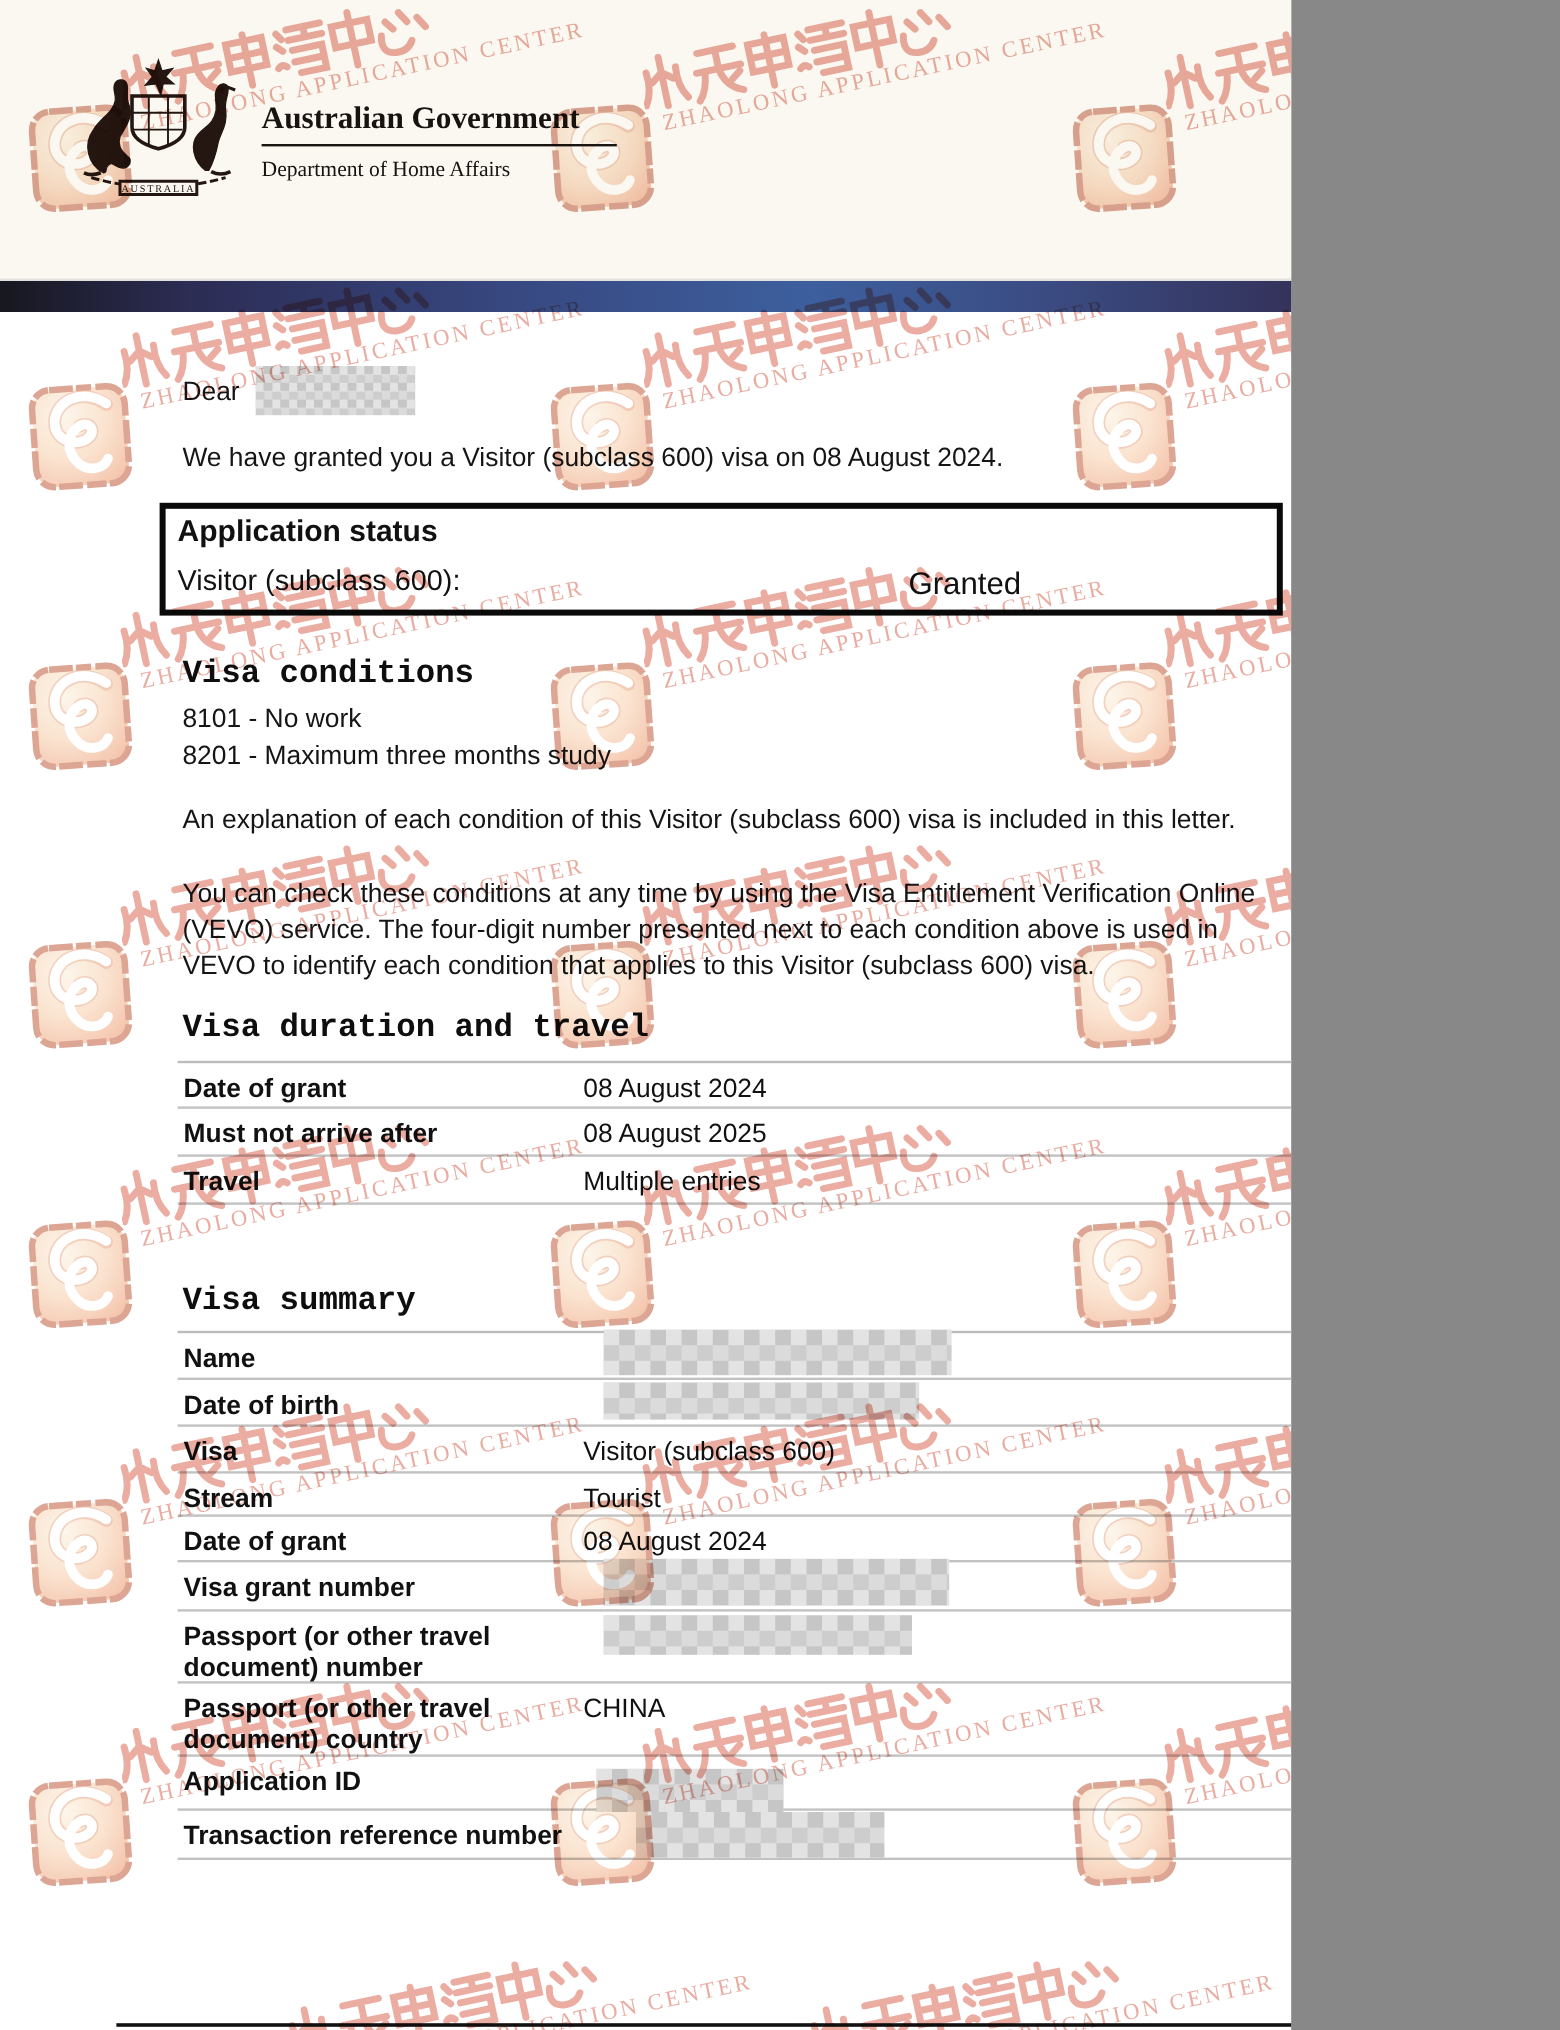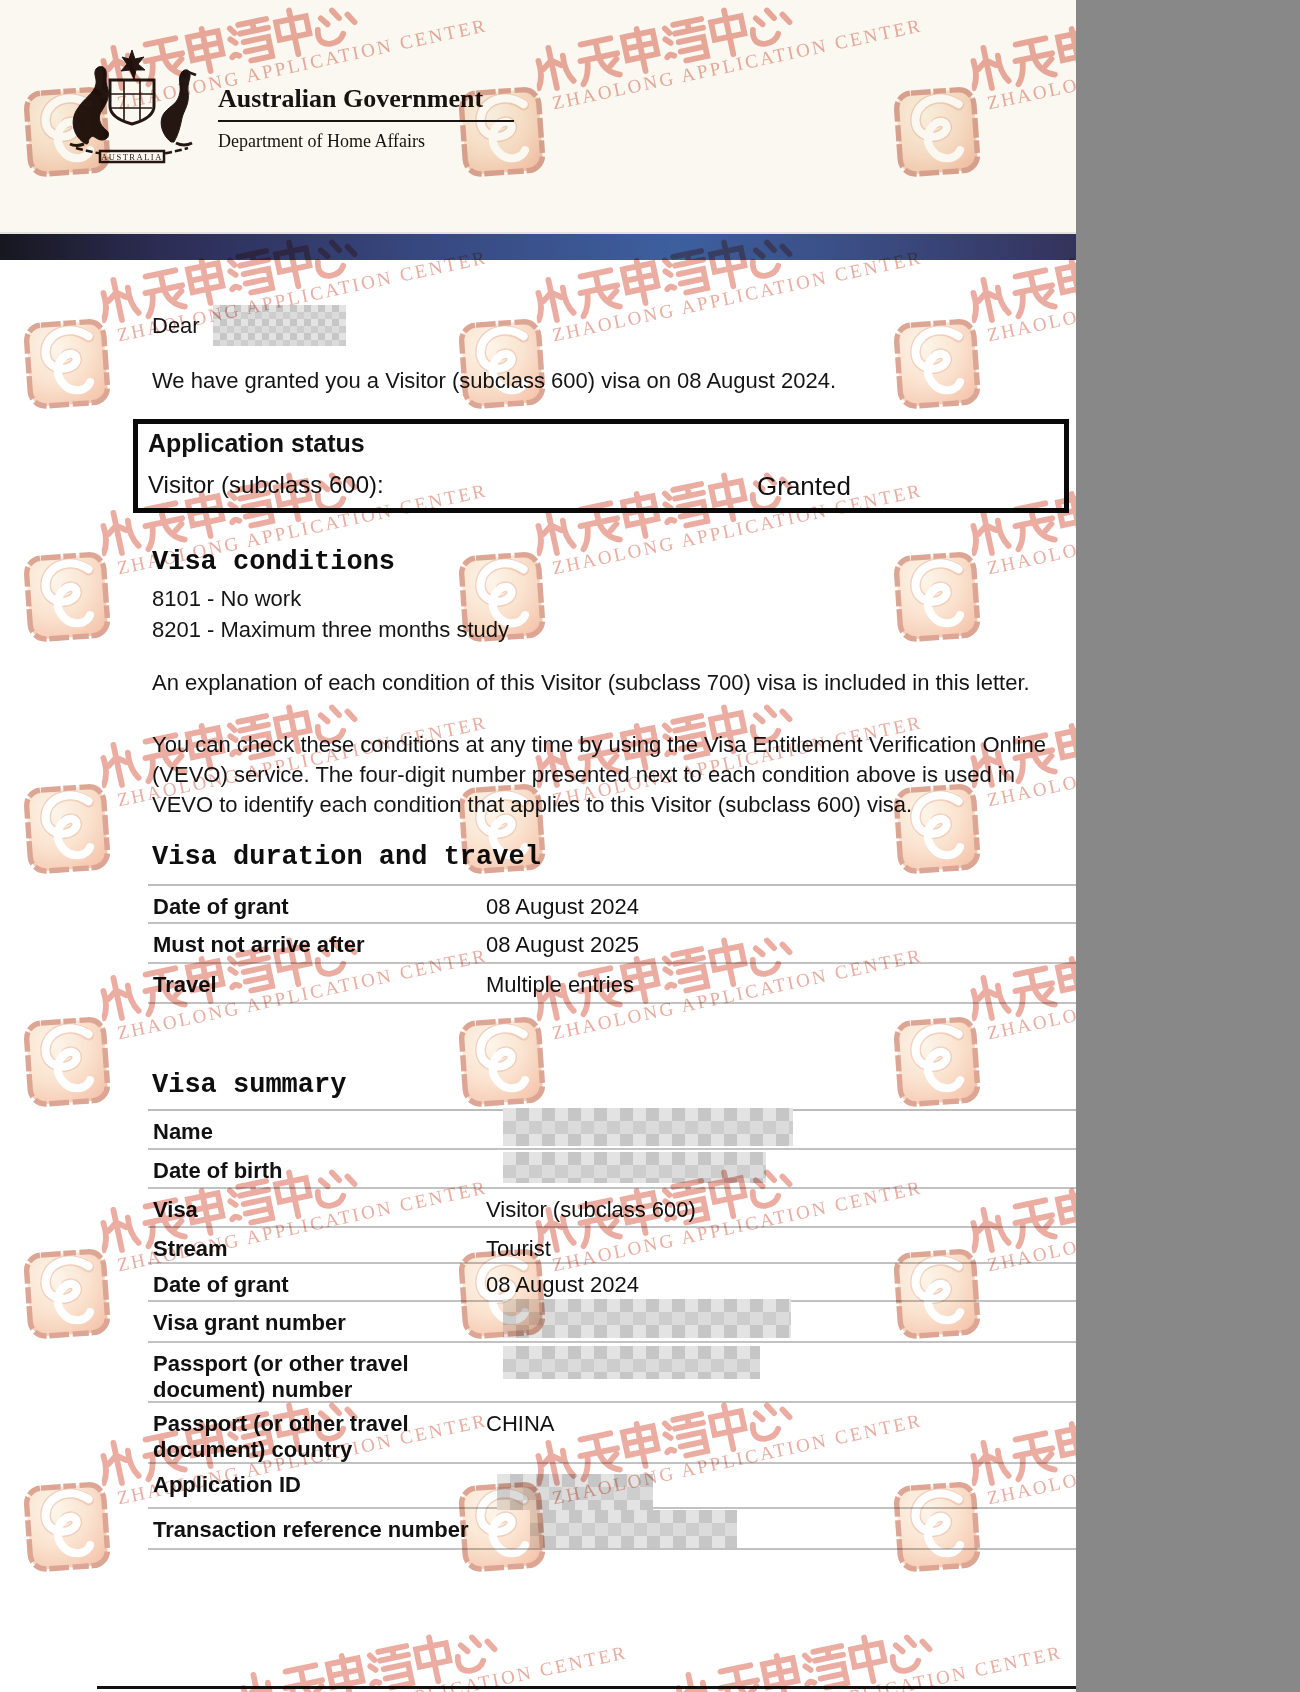--- a/index.html
+++ b/index.html
@@ -117,21 +117,21 @@
     <div class="status-box">
       <div class="status-title">Application status</div>
       <div class="status-label">Visitor (subclass 600):</div>
       <div class="status-value">Granted</div>
     </div>
 
     <div class="h2" style="top:547px">Visa conditions</div>
     <div class="bodyline" style="top:584px">8101 - No work</div>
     <div class="bodyline" style="top:615px">8201 - Maximum three months study</div>
 
-    <div class="bodyline" style="top:668px">An explanation of each condition of this Visitor (subclass 700) visa is included in this letter.</div>
+    <div class="bodyline" style="top:668px">An explanation of each condition of this Visitor (subclass 600) visa is included in this letter.</div>
     <div class="bodyline" style="top:730px">You can check these conditions at any time by using the Visa Entitlement Verification Online
 (VEVO) service. The four-digit number presented next to each condition above is used in
 VEVO to identify each condition that applies to this Visitor (subclass 600) visa.</div>
 
     <div class="h2" style="top:842px">Visa duration and travel</div>
     <div class="table" style="top:884px">
       <div class="trow" style="height:36px">
         <span class="tlabel">Date of grant</span>
         <span class="tvalue">08 August 2024</span>
       </div>

